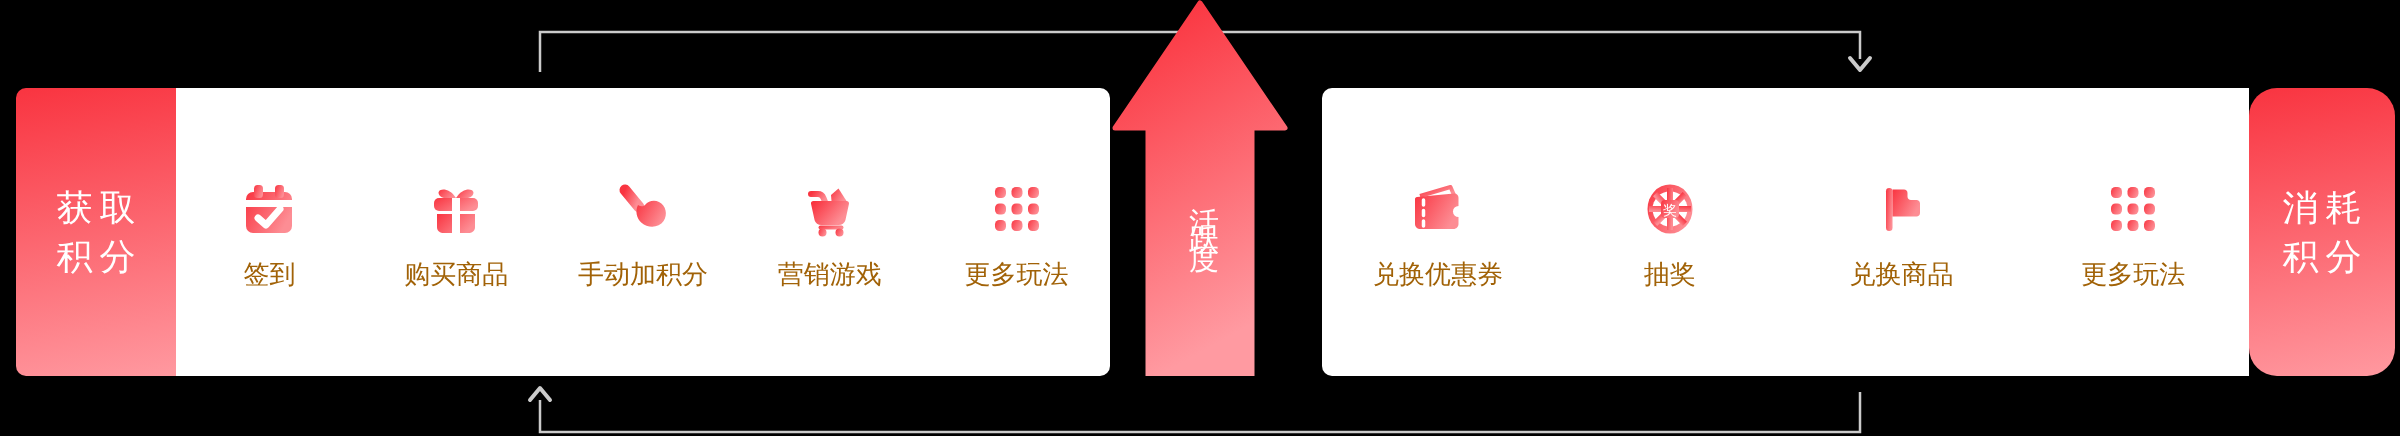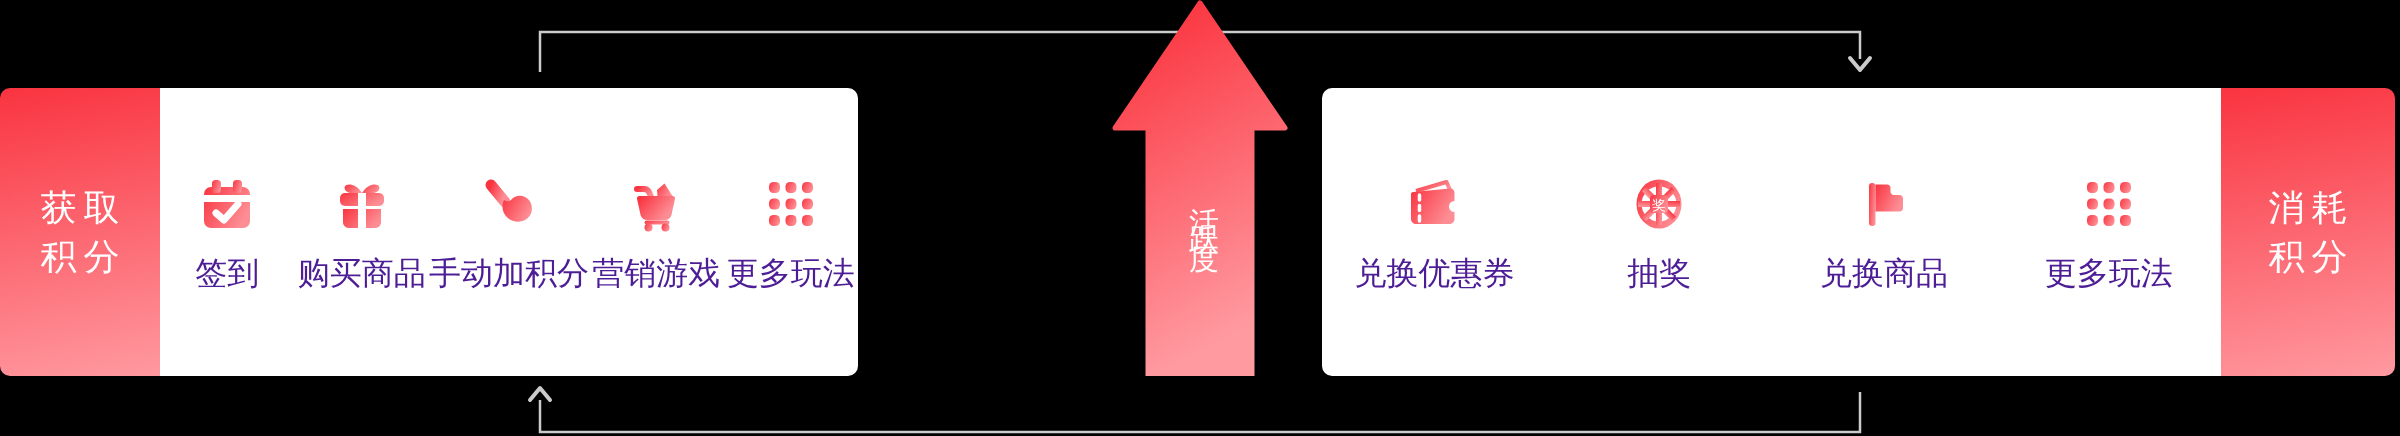--- a/index.html
+++ b/index.html
@@ -3,40 +3,40 @@
 <meta charset="utf-8">
 <style>
   html,body{margin:0;padding:0;background:#000;}
   .canvas{
     position:relative;width:2400px;height:436px;background:#000;overflow:hidden;
     font-family:"Liberation Sans","DejaVu Sans",sans-serif;
   }
   svg{display:block;}
   .connectors{position:absolute;left:0;top:0;}
   .group{position:absolute;top:88px;height:288px;display:flex;border-radius:10px;overflow:hidden;}
-  .group-left{left:0;width:858px;}
+  .group-left{left:16px;width:1094px;}
   .group-right{left:1322px;width:1073px;}
   .side-panel{
     display:flex;flex-direction:column;align-items:center;justify-content:center;
     background:linear-gradient(170deg,#f93440 0%,#ff99a0 100%);
     color:#fff;flex:0 0 auto;
   }
   .side-panel.left{width:160px;}
-  .side-panel.right{width:174px;}
+  .side-panel.right{width:146px;border-radius:28px;}
   .panel-line{
     font-size:36px;line-height:49px;letter-spacing:7px;text-indent:7px;
     text-align:center;white-space:nowrap;
   }
   .card{flex:1 1 auto;background:#fff;display:flex;align-items:stretch;}
   .card-item{
     flex:1 1 0;display:flex;flex-direction:column;align-items:center;
     justify-content:center;gap:20px;padding-top:8px;
   }
   .icon{width:56px;height:56px;flex:0 0 auto;}
-  .item-label{font-size:32px;color:#4c1d95;white-space:nowrap;}
+  .item-label{font-size:26px;color:#a16207;white-space:nowrap;}
   .activity-arrow{position:absolute;left:1112px;top:0;}
   .arrow-label{
     position:absolute;left:1183px;top:184px;writing-mode:vertical-rl;
     letter-spacing:17px;font-size:30px;color:#ffffff;white-space:nowrap;
   }
 </style>
 </head>
 <body>
 
 <div class="canvas">

